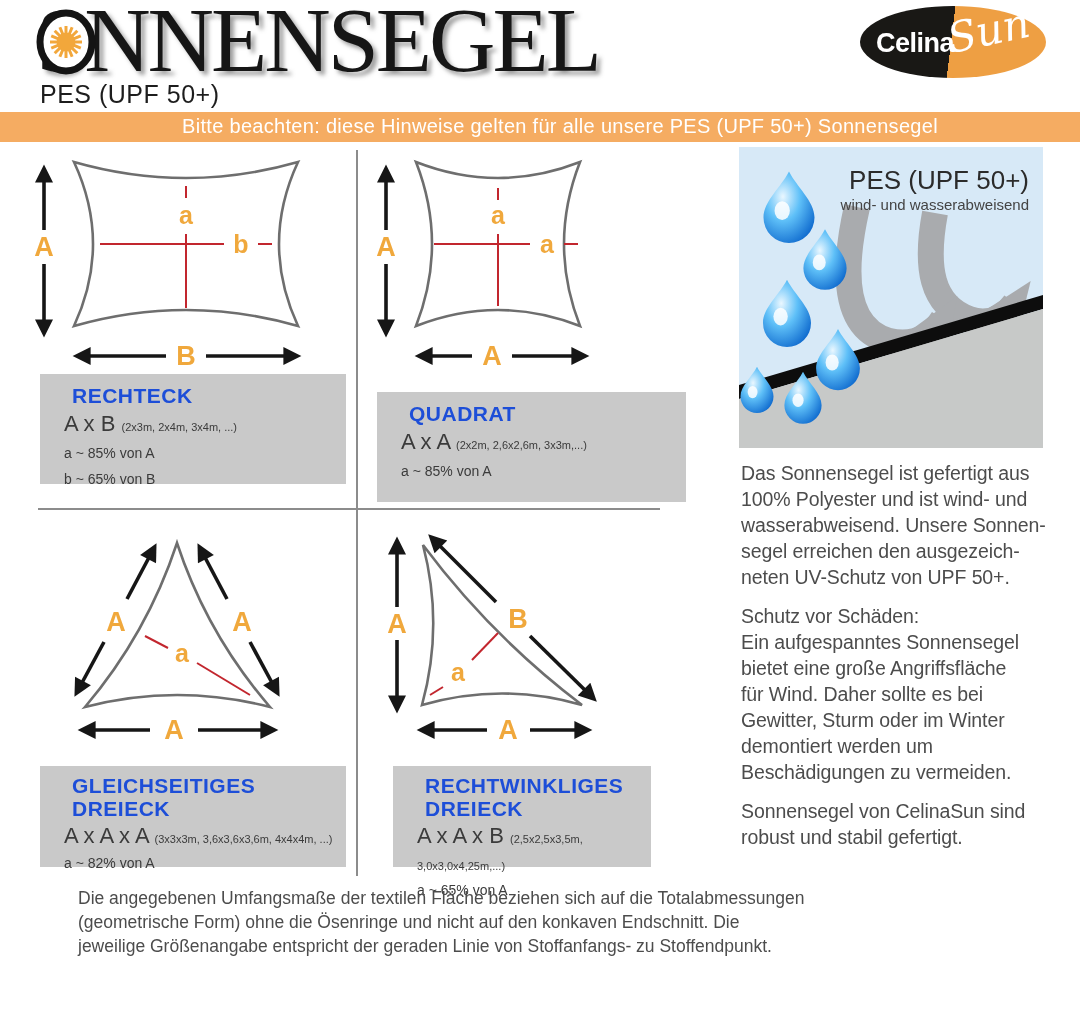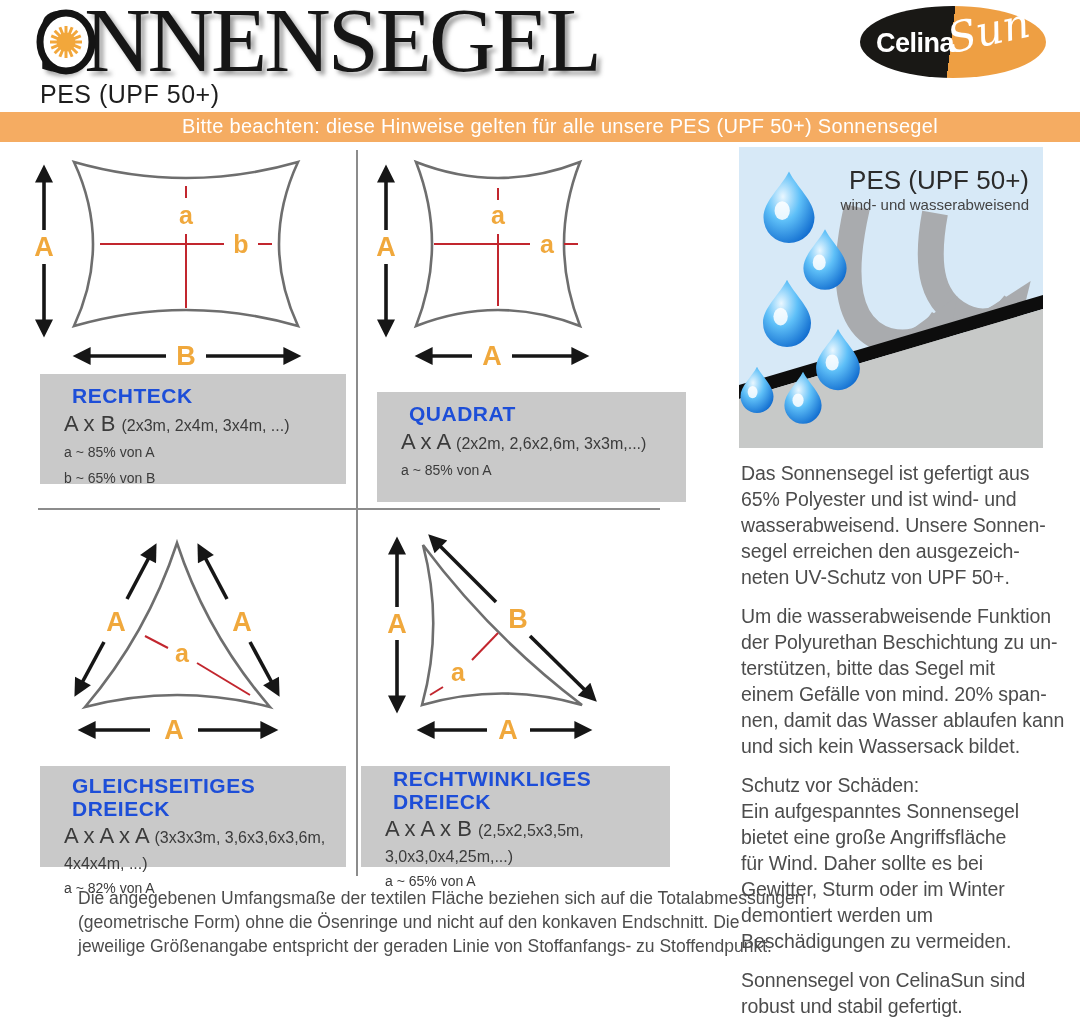--- a/index.html
+++ b/index.html
@@ -29,21 +29,21 @@
   .dlab{font-family:"Liberation Sans",sans-serif;font-weight:700;font-size:27px;fill:#F0A83C;text-anchor:middle;}
   .dlab-s{font-size:25px;}
   .vdiv{position:absolute;left:356px;top:150px;width:2px;height:726px;background:#8c8c8c;}
   .hdiv{position:absolute;left:38px;top:508px;width:622px;height:2px;background:#8c8c8c;}
 
   
   .gbox{position:absolute;background:#C9C9C9;color:#3b3b3b;padding:10px 0 0 24px;box-sizing:border-box;}
   .gbox h3{margin:0 0 4px 8px;font-size:21px;line-height:23px;letter-spacing:.5px;color:#1d4ed8;}
   .gbox h3 span{display:block;}
   .frm{font-size:22px;line-height:26px;}
-  .sz{font-size:16px;}
+  .sz{font-size:11px;}
   .rel{font-size:14px;line-height:26px;}
 
   
   .img-title{font-family:"Liberation Sans",sans-serif;font-size:26px;fill:#2b2b2b;text-anchor:end;}
   .img-sub{font-family:"Liberation Sans",sans-serif;font-size:15px;fill:#444;text-anchor:end;}
   .rcol{position:absolute;left:741px;top:460px;width:332px;font-size:19.5px;line-height:26px;
         color:#4c4c4c;letter-spacing:-.1px;}
   .rcol p{margin:0 0 13px 0;white-space:pre-line;}
 
   
@@ -208,21 +208,21 @@
 
   <div class="gbox" style="left:40px;top:766px;width:306px;height:101px;padding-top:8px">
     <h3>
       <span>GLEICHSEITIGES</span>
       <span>DREIECK</span>
     </h3>
     <div class="frm" style="line-height:24px"><span>A x A x A</span> <span class="sz">(3x3x3m, 3,6x3,6x3,6m, 4x4x4m, ...)</span></div>
     <div class="rel" style="line-height:24px">a ~ 82% von A</div>
   </div>
 
-  <div class="gbox" style="left:361px;top:766px;width:309px;height:101px;padding-top:1px">
+  <div class="gbox" style="left:393px;top:766px;width:258px;height:101px;padding-top:8px">
     <h3>
       <span>RECHTWINKLIGES</span>
       <span>DREIECK</span>
     </h3>
     <div class="frm" style="line-height:24px"><span>A x A x B</span> <span class="sz">(2,5x2,5x3,5m, 3,0x3,0x4,25m,...)</span></div>
     <div class="rel" style="line-height:24px">a ~ 65% von A</div>
   </div>
 
   <svg style="left:739px;top:147px" width="304" height="301" viewBox="0 0 304 301">
     <defs>
@@ -252,30 +252,24 @@
       <use href="#drop" transform="translate(99,214) scale(0.73)"></use>
       <use href="#drop" transform="translate(18,244) scale(0.55)"></use>
       <use href="#drop" transform="translate(64,252) scale(0.62)"></use>
     </g>
     <text class="img-title" x="290" y="42">PES (UPF 50+)</text>
     <text class="img-sub" x="290" y="63">wind- und wasserabweisend</text>
   </svg>
 
   <div class="rcol">
     <p>Das Sonnensegel ist gefertigt aus
-65% Polyester und ist wind- und
+100% Polyester und ist wind- und
 wasserabweisend. Unsere Sonnen-
 segel erreichen den ausgezeich-
 neten UV-Schutz von UPF 50+.</p>
-    <p>Um die wasserabweisende Funktion
-der Polyurethan Beschichtung zu un-
-terstützen, bitte das Segel mit
-einem Gefälle von mind. 20% span-
-nen, damit das Wasser ablaufen kann
-und sich kein Wassersack bildet.</p>
     <p>Schutz vor Schäden:
 Ein aufgespanntes Sonnensegel
 bietet eine große Angriffsfläche
 für Wind. Daher sollte es bei
 Gewitter, Sturm oder im Winter
 demontiert werden um
 Beschädigungen zu vermeiden.</p>
     <p>Sonnensegel von CelinaSun sind
 robust und stabil gefertigt.</p>
   </div>

